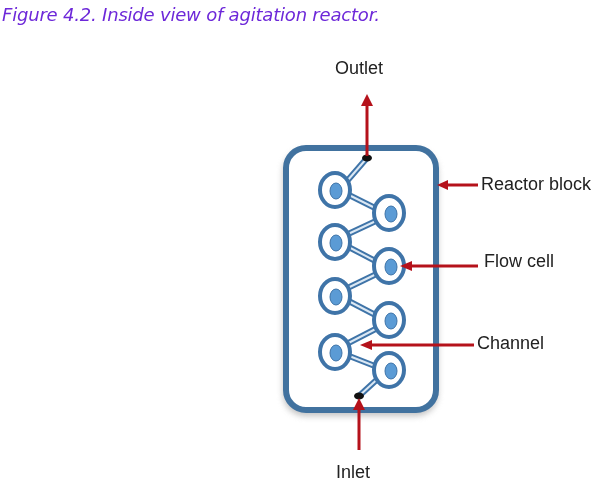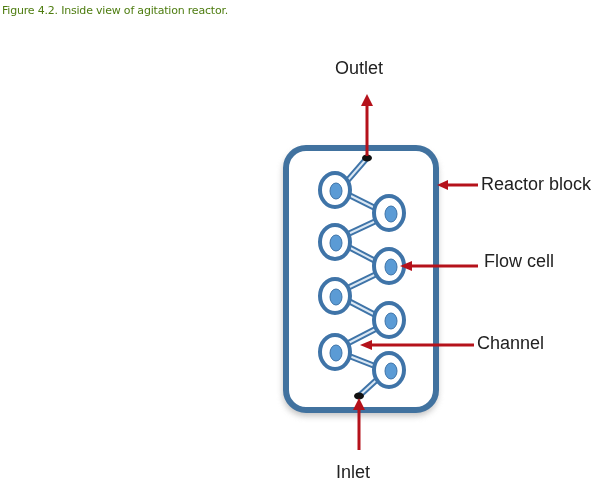--- a/index.html
+++ b/index.html
@@ -1,17 +1,17 @@
 <!DOCTYPE html>
 <html><head>
   <meta charset="utf-8">
   <style>
     html, body { margin:0; padding:0; background:#ffffff; }
     body { width:611px; height:485px; position:relative; overflow:hidden; font-family:"Liberation Sans", sans-serif; }
-    .caption { position:absolute; left:2px; top:4px; font-size:11px; color:#4d7c0f; font-family:"DejaVu Sans", sans-serif; letter-spacing:-0.2px; }
+    .caption { position:absolute; left:2px; top:4px; font-size:18px; color:#6d28d9; font-family:"DejaVu Sans", sans-serif; letter-spacing:-0.2px;font-style:italic; }
     .caption .fig { font-weight:normal; }
     svg { position:absolute; left:0; top:0; }
     .lbl { font-family:"Liberation Sans", sans-serif; font-size:18px; fill:#222; }
   </style>
 </head>
 <body>
 
 <div class="caption"><span class="fig">Figure 4.2</span><span>. Inside view of agitation reactor.</span></div>
 
 <svg width="611" height="485" viewBox="0 0 611 485">

